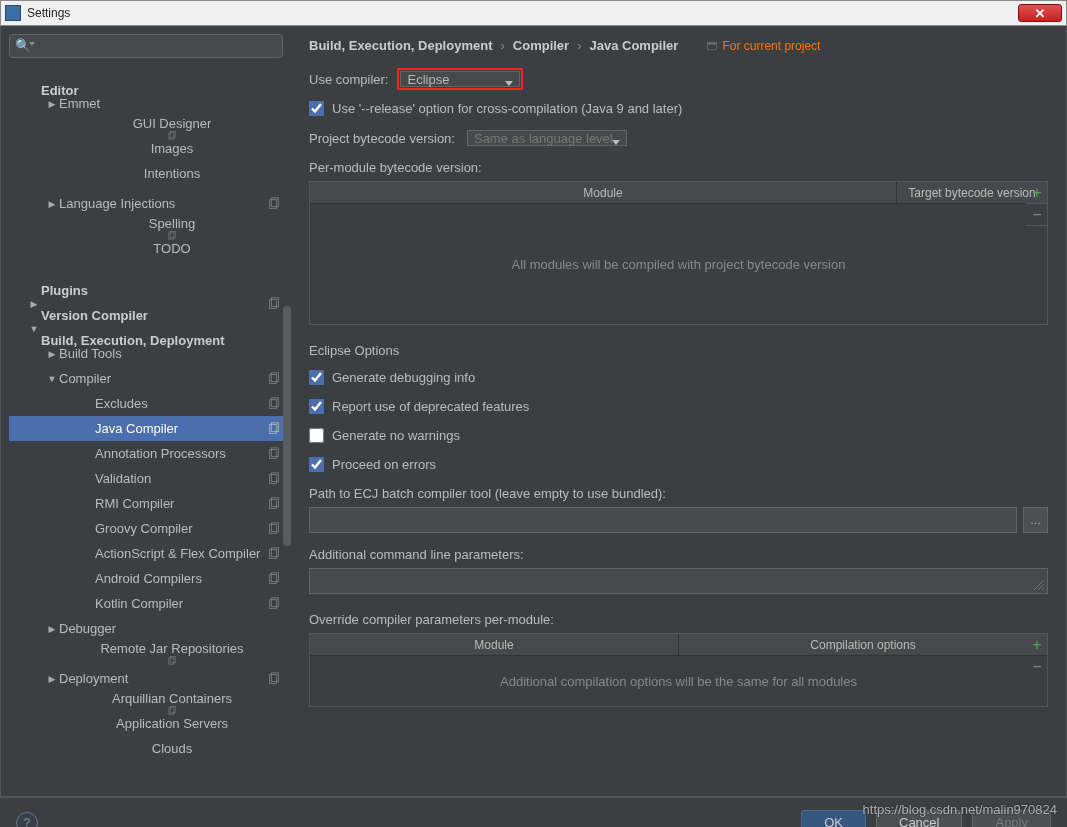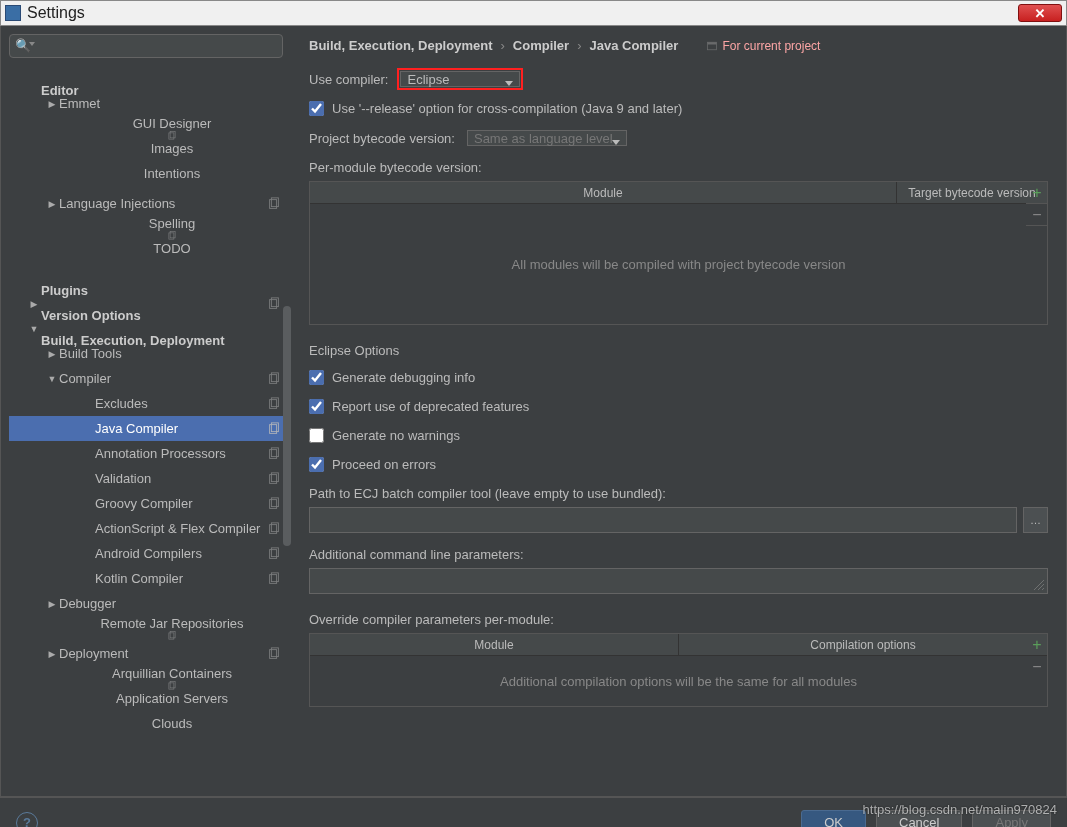--- a/index.html
+++ b/index.html
@@ -1,20 +1,20 @@
 <!DOCTYPE html>
 <html><head>
 <meta charset="utf-8">
 <style>
 * { box-sizing: border-box; margin: 0; padding: 0; font-family: -apple-system, "Segoe UI", Arial, sans-serif; }
 body { background: #3c3f41; color: #bbbbbb; width: 1067px; height: 827px; overflow: hidden; position: relative; }
 
 .titlebar { background: #f0f0f0; height: 26px; display: flex; align-items: center; padding: 0 4px; border: 1px solid #888; }
 .titlebar .icon { width: 16px; height: 16px; background: #3a6ea5; margin-right: 6px; border: 1px solid #2a4a75; }
-.titlebar .title { color: #222; font-size: 16px; flex: 1; }
+.titlebar .title { color: #222; font-size: 12px; flex: 1; }
 .titlebar .close-btn { width: 44px; height: 18px; background: linear-gradient(#e05050, #c82020); border: 1px solid #801010; border-radius: 3px; display: flex; align-items: center; justify-content: center; color: #fff; font-size: 13px; font-weight: bold; }
 
 .dialog-body { display: flex; height: 771px; background: #3c3f41; border: 1px solid #555; border-top: none; }
 
 .sidebar { width: 290px; background: #3c3f41; display: flex; flex-direction: column; padding: 8px 0 0 8px; }
 .search { margin: 0 8px 8px 0; }
 .search input { width: 100%; height: 24px; background: #45494a; border: 1px solid #646464; border-radius: 4px; color: #bbb; padding: 0 8px 0 26px; font-size: 12px; }
 .search { position: relative; }
 .search .mag { position: absolute; left: 6px; top: 4px; width: 14px; height: 14px; color: #888; font-size: 13px; }
 .search .drop { position: absolute; left: 20px; top: 8px; border-left: 3px solid transparent; border-right: 3px solid transparent; border-top: 4px solid #888; }
@@ -31,21 +31,21 @@
 .tree-item.selected .copy-icon { opacity: 0.9; }
 .indent1 { padding-left: 18px; }
 .indent2 { padding-left: 36px; }
 .indent3 { padding-left: 54px; flex-direction: column; }
 .indent4 { padding-left: 72px; justify-content: center; }
 
 .content { flex: 1; background: #3c3f41; padding: 12px 18px 0 18px; display: flex; flex-direction: column; overflow: hidden; }
 .breadcrumb { display: flex; align-items: center; font-size: 13px; margin-bottom: 18px; gap: 8px; }
 .breadcrumb .crumb { color: #ccc; font-weight: bold; }
 .breadcrumb .sep { color: #888; }
-.breadcrumb .hint { color: #fca5a5; font-size: 12px; margin-left: 20px; display: flex; align-items: center; gap: 4px; }
+.breadcrumb .hint { color: #f97316; font-size: 12px; margin-left: 20px; display: flex; align-items: center; gap: 4px; }
 .breadcrumb .hint-icon { width: 12px; height: 12px; opacity: 0.6; }
 
 .row { display: flex; align-items: center; font-size: 13px; margin-bottom: 14px; gap: 12px; }
 .row label { color: #bbb; }
 .combo { background: #45494a; border: 1px solid #646464; height: 16px; display: flex; align-items: center; padding: 0 6px; font-size: 13px; color: #bbb; position: relative; }
 .combo .arr { position: absolute; right: 6px; top: 9px; border-left: 4px solid transparent; border-right: 4px solid transparent; border-top: 5px solid #bbb; }
 .combo.highlighted { outline: 2px solid #ff2020; outline-offset: 1px; }
 .combo-compiler { width: 120px; }
 .combo-bytecode { width: 160px; color: #777; }
 
@@ -152,21 +152,21 @@
       <div class="tree-item indent3">
           <span class="arrow"></span>
           <span class="label">TODO</span>
         </div>
       <div class="tree-item header indent1">
           <span class="arrow"></span>
           <span class="label">Plugins</span>
         </div>
       <div class="tree-item header indent1">
           <span class="arrow">▶</span>
-          <span class="label">Version Options</span>
+          <span class="label">Version Compiler</span>
           <svg class="copy-svg copy-icon" viewBox="0 0 16 16">
             <rect x="3" y="3" width="8" height="10" fill="none" stroke="currentColor"></rect>
             <rect x="5" y="1" width="8" height="10" fill="none" stroke="currentColor"></rect>
           </svg>
         </div>
       <div class="tree-item header indent1">
           <span class="arrow">▼</span>
           <span class="label">Build, Execution, Deployment</span>
         </div>
       <div class="tree-item indent2">
@@ -201,20 +201,28 @@
           <span class="arrow"></span>
           <span class="label">Annotation Processors</span>
           <svg class="copy-svg copy-icon" viewBox="0 0 16 16">
             <rect x="3" y="3" width="8" height="10" fill="none" stroke="currentColor"></rect>
             <rect x="5" y="1" width="8" height="10" fill="none" stroke="currentColor"></rect>
           </svg>
         </div>
       <div class="tree-item indent4">
           <span class="arrow"></span>
           <span class="label">Validation</span>
+          <svg class="copy-svg copy-icon" viewBox="0 0 16 16">
+            <rect x="3" y="3" width="8" height="10" fill="none" stroke="currentColor"></rect>
+            <rect x="5" y="1" width="8" height="10" fill="none" stroke="currentColor"></rect>
+          </svg>
+        </div>
+      <div class="tree-item indent4">
+          <span class="arrow"></span>
+          <span class="label">RMI Compiler</span>
           <svg class="copy-svg copy-icon" viewBox="0 0 16 16">
             <rect x="3" y="3" width="8" height="10" fill="none" stroke="currentColor"></rect>
             <rect x="5" y="1" width="8" height="10" fill="none" stroke="currentColor"></rect>
           </svg>
         </div>
       <div class="tree-item indent4">
           <span class="arrow"></span>
           <span class="label">Groovy Compiler</span>
           <svg class="copy-svg copy-icon" viewBox="0 0 16 16">
             <rect x="3" y="3" width="8" height="10" fill="none" stroke="currentColor"></rect>

